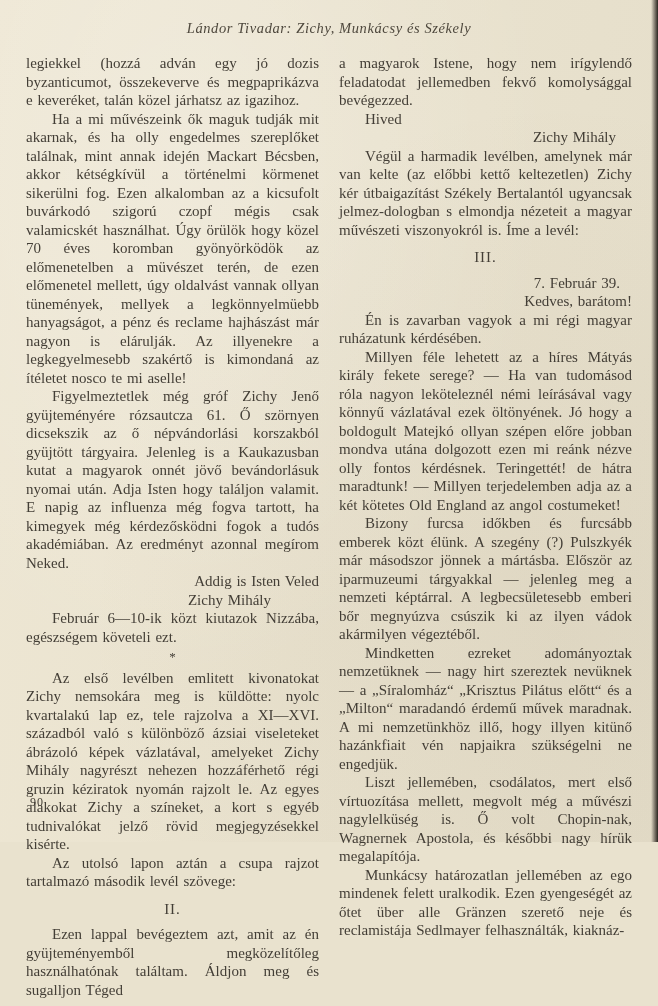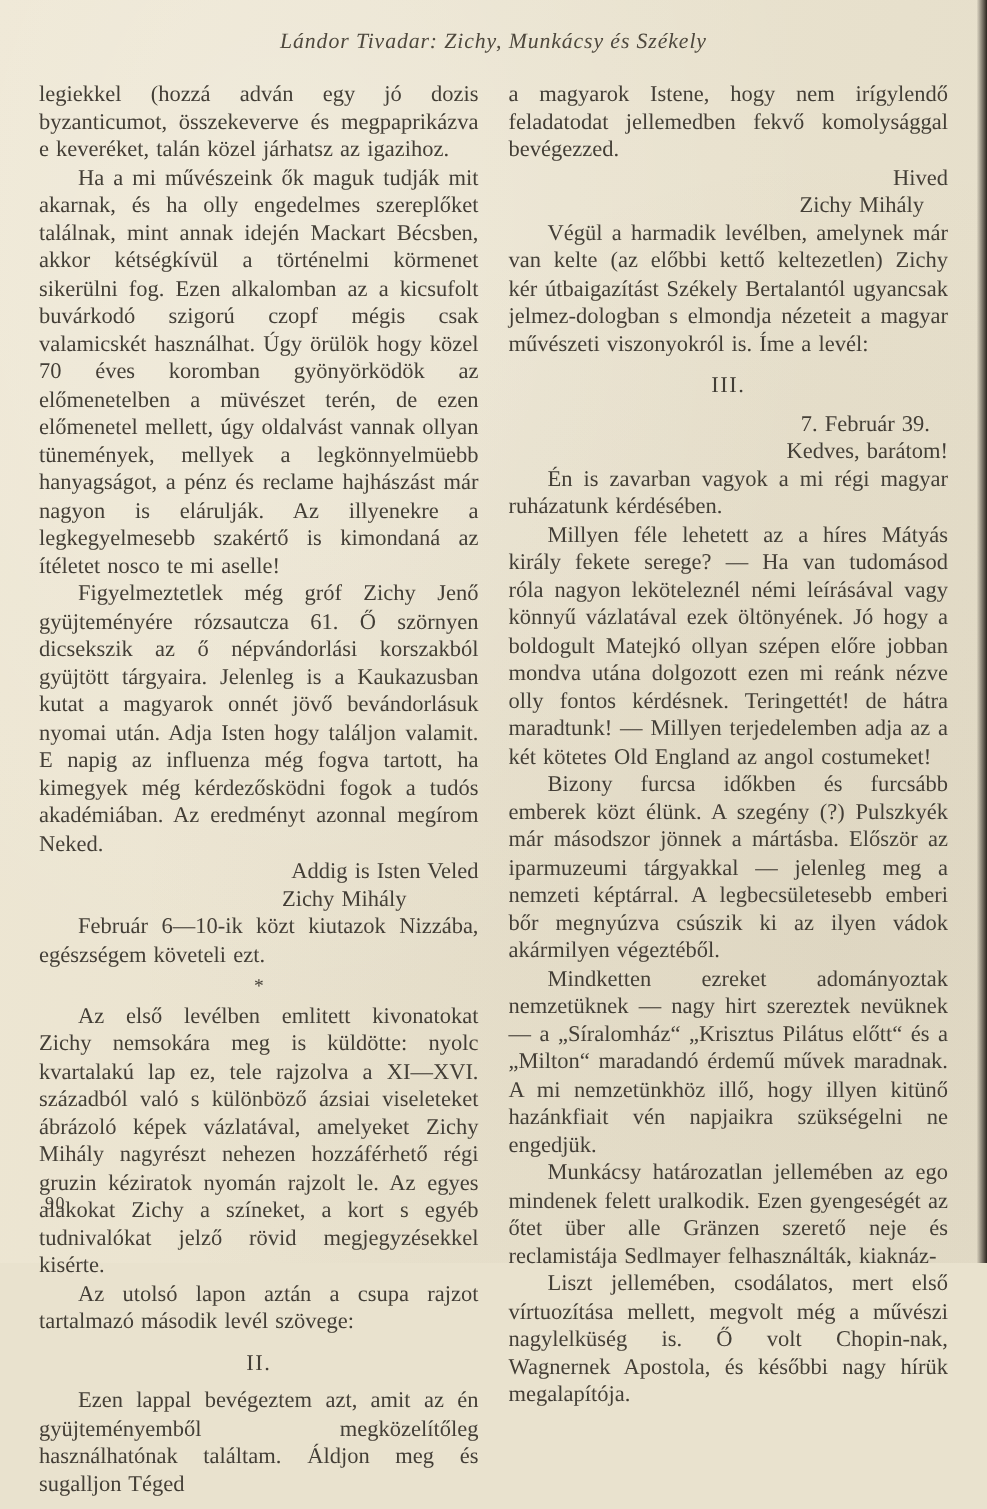--- a/index.html
+++ b/index.html
@@ -33,21 +33,21 @@
   }
   .col {
     flex:1; min-width:0;
     font-size:15px; line-height:18.5px;
     text-align:justify; word-spacing:1px;
   }
   .col p { text-indent:26px; }
   .col p.cont { text-indent:0; }
   .closing-l    { text-align:right; text-indent:0 !important; padding-left:44px; }
   .sig-l        { text-align:right;  text-indent:0 !important; padding-right:48px; }
-  .closing-r    { text-align:right; text-indent:0 !important; padding-left:26px; }
+  .closing-r    { text-align:left; text-indent:0 !important; padding-left:26px; }
   .sig-r        { text-align:right;  text-indent:0 !important; padding-right:16px; }
   .heading      { text-align:center; text-indent:0 !important; margin:9px 0 7px; letter-spacing:1px; }
   .separator    { text-align:center; text-indent:0 !important; margin:2px 0; font-size:13px; }
   .date         { text-align:right;  text-indent:0 !important; padding-right:12px; }
   .salutation   { text-align:right;   text-indent:0 !important; padding-left:52px; }
   .pagenum {
     position:absolute; left:30px; bottom:32px;
     font-size:12px; letter-spacing:1px;
   }
 </style>
@@ -81,21 +81,21 @@
       <p class="closing-r">Hived</p>
       <p class="sig-r">Zichy Mihály</p>
       <p>Végül a harmadik levélben, amelynek már van kelte (az előbbi kettő keltezetlen) Zichy kér útbaigazítást Székely Bertalantól ugyancsak jelmez-dologban s elmondja nézeteit a magyar művészeti viszonyokról is. Íme a levél:</p>
       <p class="heading">III.</p>
       <p class="date">7. Február 39.</p>
       <p class="salutation">Kedves, barátom!</p>
       <p>Én is zavarban vagyok a mi régi magyar ruházatunk kérdésében.</p>
       <p>Millyen féle lehetett az a híres Mátyás király fekete serege? — Ha van tudomásod róla nagyon leköteleznél némi leírásával vagy könnyű vázlatával ezek öltönyének. Jó hogy a boldogult Matejkó ollyan szépen előre jobban mondva utána dolgozott ezen mi reánk nézve olly fontos kérdésnek. Teringettét! de hátra maradtunk! — Millyen terjedelemben adja az a két kötetes Old England az angol costumeket!</p>
       <p>Bizony furcsa időkben és furcsább emberek közt élünk. A szegény (?) Pulszkyék már másodszor jönnek a mártásba. Először az iparmuzeumi tárgyakkal — jelenleg meg a nemzeti képtárral. A legbecsületesebb emberi bőr megnyúzva csúszik ki az ilyen vádok akármilyen végeztéből.</p>
       <p>Mindketten ezreket adományoztak nemzetüknek — nagy hirt szereztek nevüknek — a „Síralomház“ „Krisztus Pilátus előtt“ és a „Milton“ maradandó érdemű művek maradnak. A mi nemzetünkhöz illő, hogy illyen kitünő hazánkfiait vén napjaikra szükségelni ne engedjük.</p>
+      <p>Liszt jellemében, csodálatos, mert első vírtuozítása mellett, megvolt még a művészi nagylelküség is. Ő volt Chopin-nak, Wagnernek Apostola, és későbbi nagy hírük megalapítója.</p>
       <p>Munkácsy határozatlan jellemében az ego mindenek felett uralkodik. Ezen gyengeségét az őtet über alle Gränzen szerető neje és reclamistája Sedlmayer felhasználták, kiaknáz-</p>
-      <p>Liszt jellemében, csodálatos, mert első vírtuozítása mellett, megvolt még a művészi nagylelküség is. Ő volt Chopin-nak, Wagnernek Apostola, és későbbi nagy hírük megalapítója.</p>
     </div>
 
   </div>
 
   <div class="pagenum">90</div>
 
 </div>
 
 </body></html>

